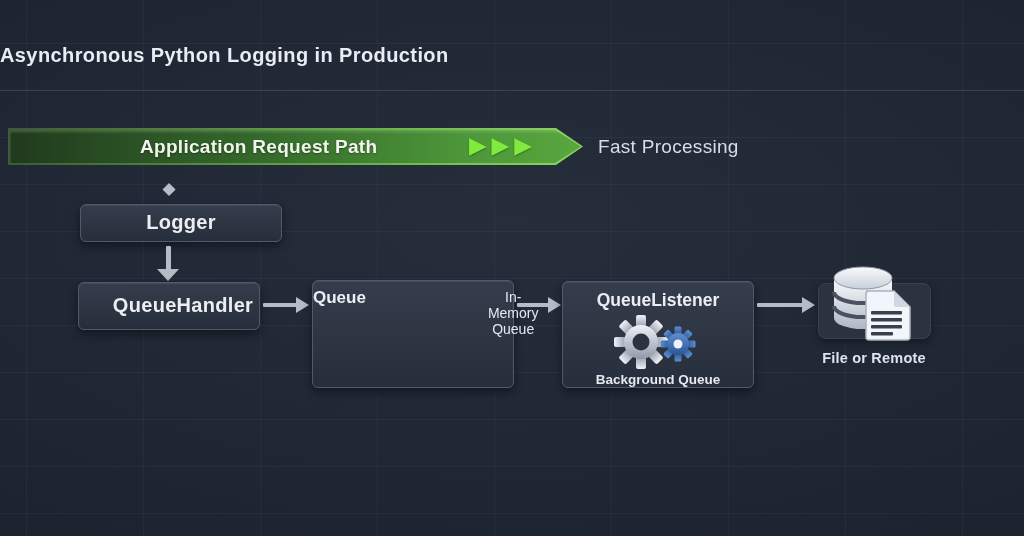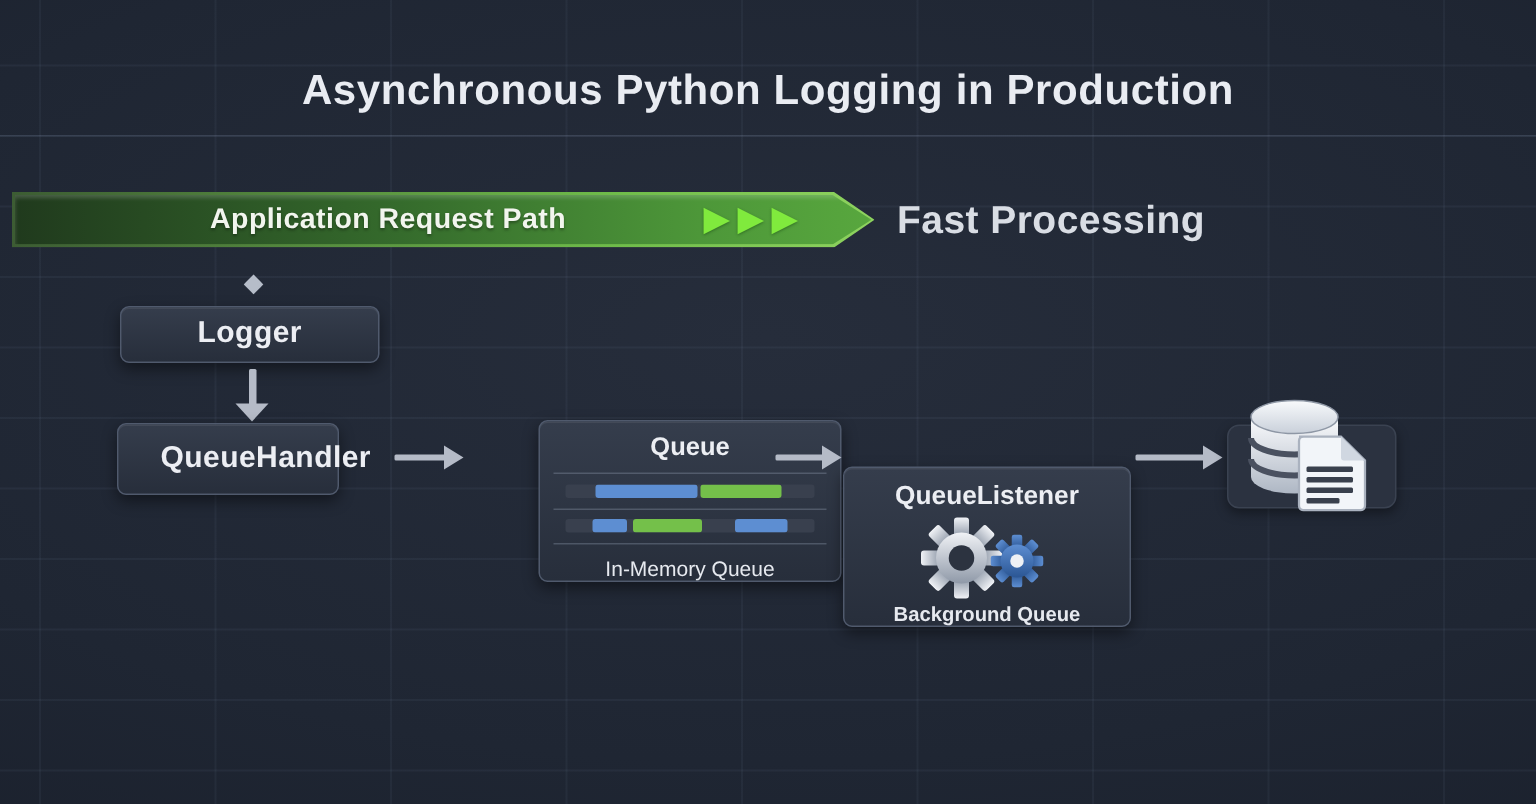--- a/index.html
+++ b/index.html
@@ -10,22 +10,22 @@
   }
   .grid{
     position:absolute;inset:0;pointer-events:none;
     background-image:
       linear-gradient(rgba(165,190,225,0.055) 1px, transparent 1px),
       linear-gradient(90deg, rgba(165,190,225,0.05) 1px, transparent 1px);
     background-size:117px 47px;
     background-position:26px 43px;
   }
   .title{
-    position:absolute;top:44px;left:0;width:100%;text-align:center;
-    font-size:28px;font-weight:700;color:#e9ecf2;letter-spacing:.4px;margin:0;
+    position:absolute;top:44px;left:0;width:100%;
+    font-size:20px;font-weight:700;color:#e9ecf2;letter-spacing:.4px;margin:0;
   }
   .title-rule{position:absolute;top:90px;left:0;width:1024px;height:1px;background:rgba(175,195,225,0.13);}
 
   
   .banner{
     position:absolute;left:8px;top:128px;width:575px;height:37px;
     clip-path:polygon(0 0, calc(100% - 27px) 0, 100% 50%, calc(100% - 27px) 100%, 0 100%);
     background:linear-gradient(90deg,#3c5c33 0%,#6fbc4a 70%,#8ed35f 100%);
   }
   .banner-fill{
@@ -40,48 +40,48 @@
     text-shadow:0 1px 2px rgba(0,0,0,.35);
     text-align:right;
   }
   .banner-chevrons{
     position:absolute;right:46px;top:0;height:37px;line-height:35px;
     font-size:23px;color:#80ea3d;letter-spacing:5px;
     text-shadow:0 1px 2px rgba(0,40,0,.4);
   }
   .fast-label{
     position:absolute;left:598px;top:128px;height:37px;line-height:37px;
-    font-size:26px;font-weight:700;color:#d9dde4;letter-spacing:.3px;
+    font-size:19px;font-weight:400;color:#d9dde4;letter-spacing:.3px;
   }
 
   .diamond{
     position:absolute;left:159px;top:178px;width:20px;height:22px;
     color:#b6bdc9;font-size:17px;line-height:22px;text-align:center;
   }
 
   
   .node{
     position:absolute;box-sizing:border-box;border-radius:6px;
     background:linear-gradient(180deg,#353d4c 0%,#272e3b 100%);
     border:1.5px solid #505a6d;
     box-shadow:0 4px 10px rgba(0,0,0,.45), inset 0 1px 0 rgba(255,255,255,.07);
     color:#eceef3;text-align:center;
   }
   .node-label{font-size:20px;font-weight:700;letter-spacing:.3px;}
-  .logger{left:80px;top:204px;width:173px;height:38px;line-height:35px;}
-  .qhandler{left:78px;top:282px;width:148px;height:48px;line-height:45px;padding-left:28px;}
-
-  .queuebox{left:312px;top:280px;width:202px;height:108px;display:flex;flex-direction:column;margin-left:47px;}
+  .logger{left:80px;top:204px;width:202px;height:38px;line-height:35px;}
+  .qhandler{left:78px;top:282px;width:182px;height:48px;line-height:45px;padding-left:28px;}
+
+  .queuebox{left:312px;top:280px;width:202px;height:108px;display:flex;flex-direction:row;}
   .q-title{font-size:17px;font-weight:700;margin:7px 0 7px;}
   .q-div{height:1px;background:rgba(205,220,240,.22);margin:0 9px;}
   .q-track{position:relative;height:11px;margin:7px 17px;background:#39404e;border-radius:2px;overflow:hidden;}
   .q-track .seg{position:absolute;top:0;height:100%;border-radius:2px;}
   .q-caption{font-size:14px;font-weight:400;margin-top:8px;color:#e6e9ef;}
 
-  .qlistener{left:562px;top:281px;width:192px;height:107px;display:flex;flex-direction:column;align-items:center;margin-top:30px;}
+  .qlistener{left:562px;top:281px;width:192px;height:107px;display:flex;flex-direction:column;align-items:center;}
   .ql-title{font-size:17.5px;font-weight:700;margin:8px 0 2px;}
   .ql-caption{font-size:13.5px;font-weight:700;color:#e6e9ef;margin-top:1px;}
 
   
   .arrow-h{position:absolute;height:16px;}
   .arrow-h .shaft{position:absolute;left:0;top:6px;height:4px;background:#b5bbc7;border-radius:1px;}
   .arrow-h .head{position:absolute;top:0;width:0;height:0;
     border-top:8px solid transparent;border-bottom:8px solid transparent;border-left:13px solid #b5bbc7;}
   .arrow-v{position:absolute;width:24px;}
   .arrow-v .shaft{position:absolute;left:10px;top:0;width:5px;background:#b5bbc7;border-radius:1px;}
@@ -228,14 +228,15 @@
     <g>
       <path d="M38,27 h28 l16,16 v30 q0,3 -3,3 h-38 q-3,0 -3,-3 v-43 q0,-3 3,-3 z" fill="#f2f5f9" stroke="#aab2bf" stroke-width="1.5"></path>
       <path d="M66,27 v14 q0,2 2,2 h14 z" fill="#d0d7e1"></path>
       <rect x="43" y="47" width="31" height="3.6" rx="1" fill="#39404d"></rect>
       <rect x="43" y="54" width="31" height="3.6" rx="1" fill="#39404d"></rect>
       <rect x="43" y="61" width="31" height="3.6" rx="1" fill="#39404d"></rect>
       <rect x="43" y="68" width="22" height="3.6" rx="1" fill="#39404d"></rect>
     </g>
   </svg>
   <div class="dest-caption">
+    <div>File or Remote</div>
   </div>
 </div>
 
 </body></html>

